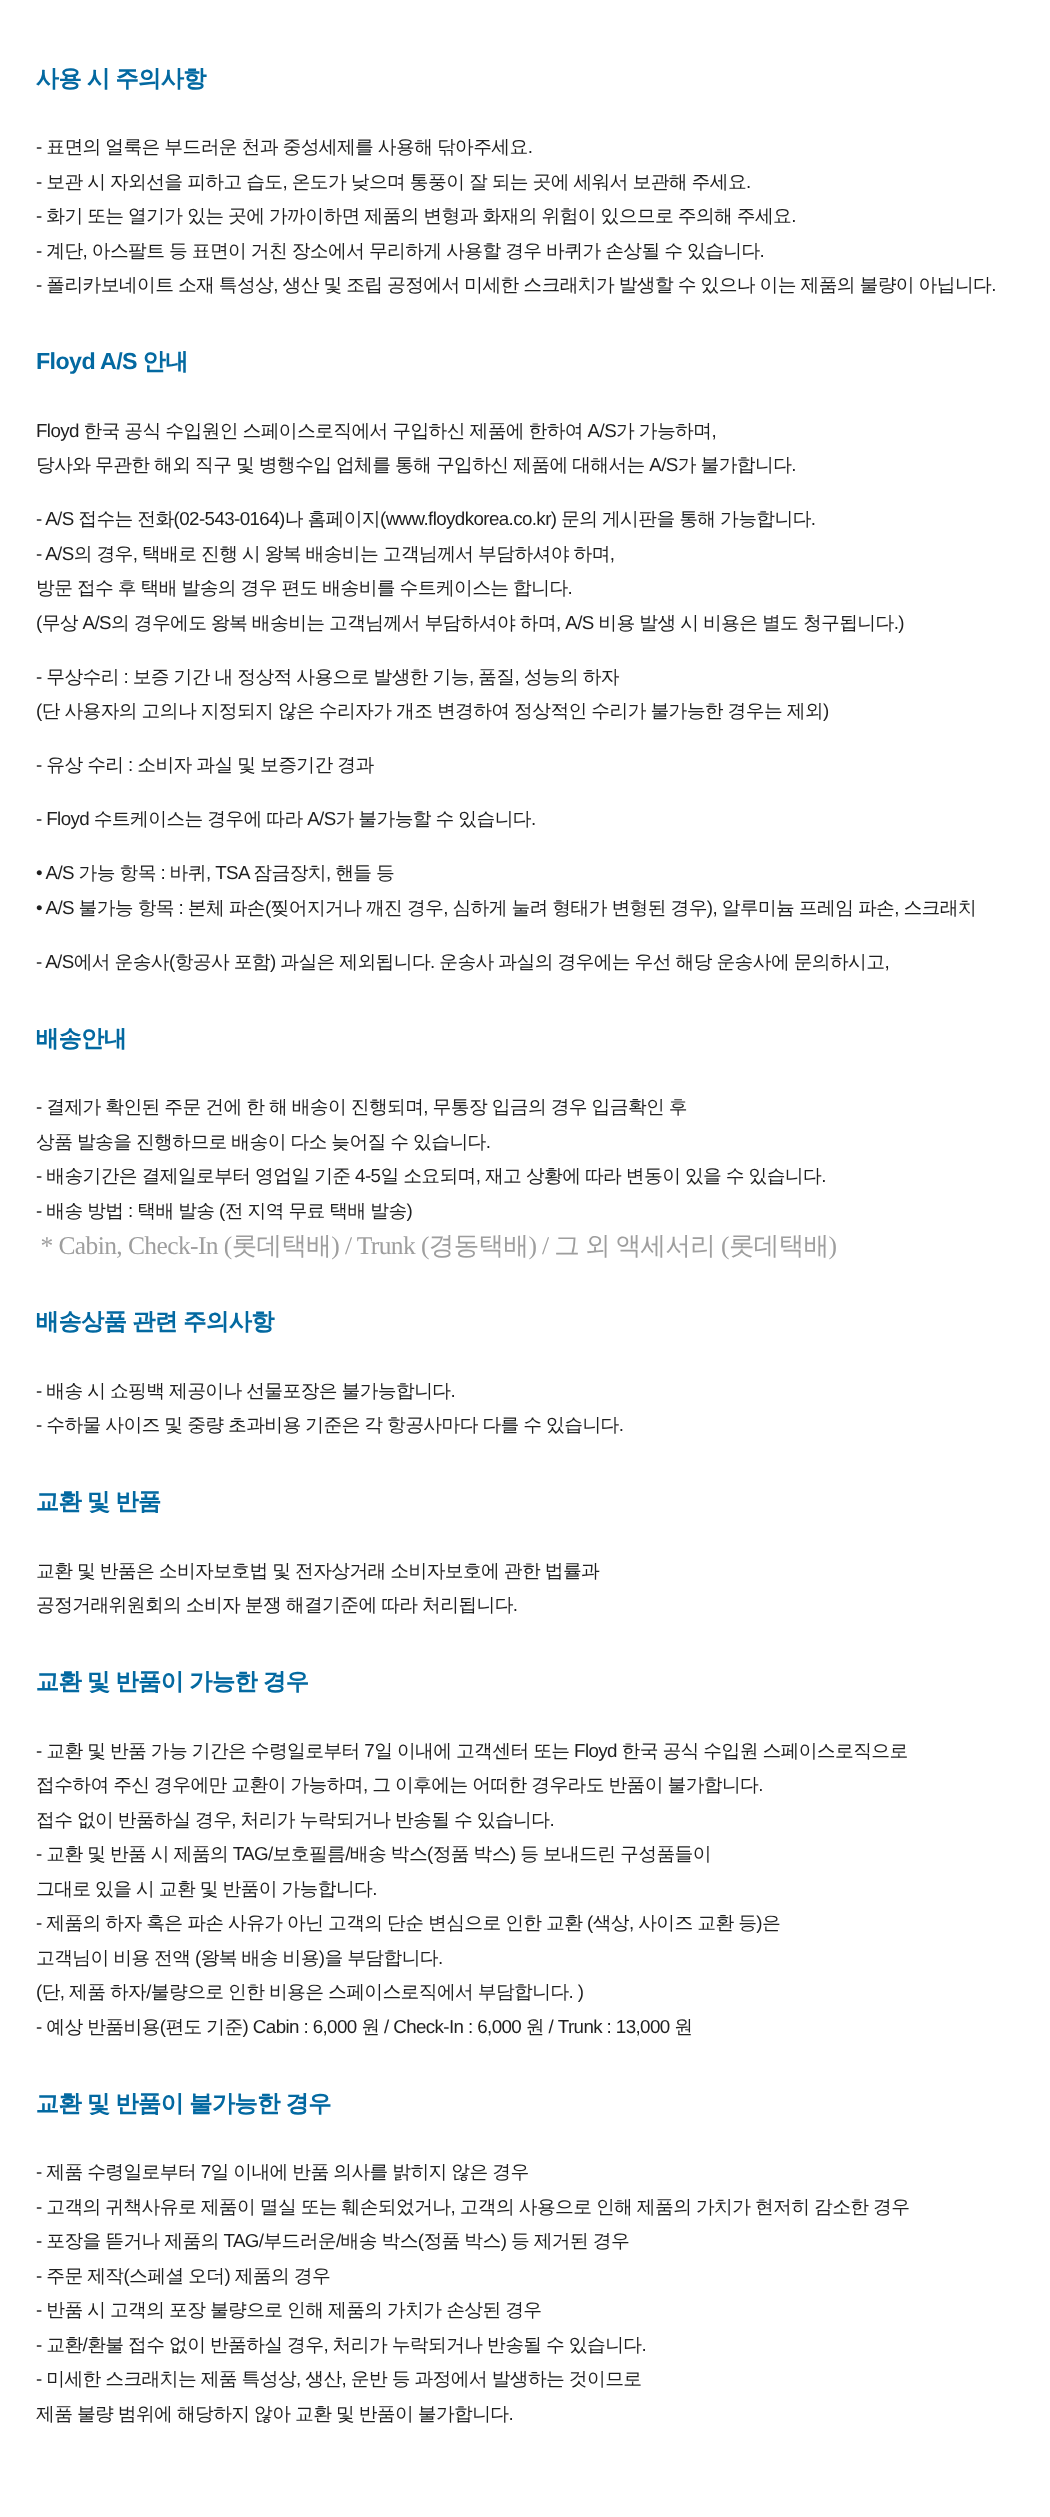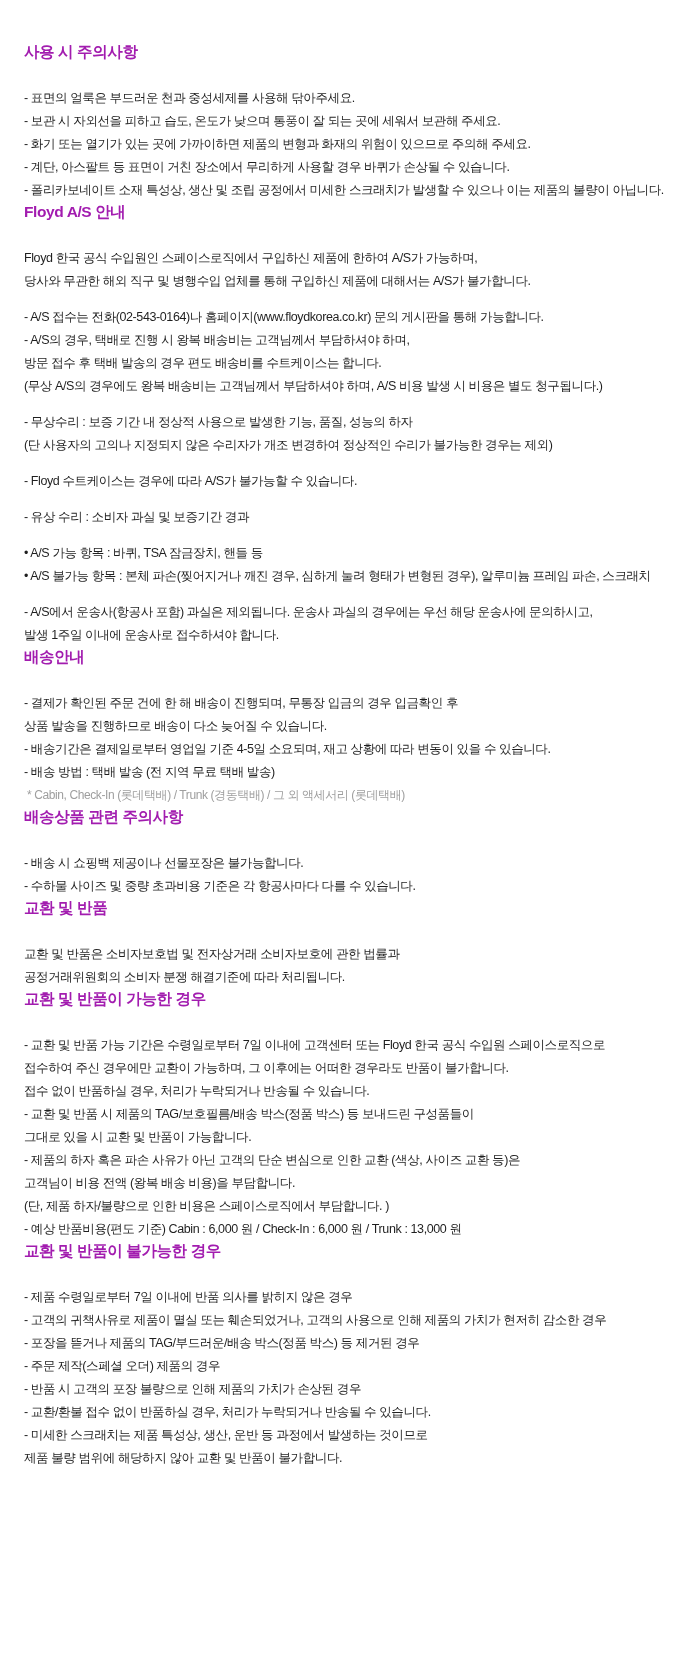--- a/index.html
+++ b/index.html
@@ -11,48 +11,50 @@
     height: 1678px;
     background: #ffffff;
     font-family: "Liberation Sans", "DejaVu Sans", sans-serif;
     color: #1f1f1f;
     overflow: hidden;
   }
   .doc {
     padding: 42px 26px 0 24px;
   }
   .policy-section {
+    margin-top: 29px;
   }
   .policy-section:first-child {
     margin-top: 0;
   }
   .section-title {
     font-size: 15.5px;
     font-weight: 700;
-    color: #a21caf;
+    color: #0369a1;
     letter-spacing: -0.4px;
     margin: 0 0 24px 0;
   }
   .group {
     margin-bottom: 13px;
   }
   .group:last-child {
     margin-bottom: 0;
   }
   .line {
     margin: 0;
     font-size: 12.5px;
     line-height: 23px;
     letter-spacing: -0.4px;
     white-space: nowrap;
   }
   .line.fine {
     color: #9e9e9e;
-    font-size: 12px;
+    font-size: 17px;
     padding-left: 3px;
+    font-family: Liberation Serif, serif;
   }
 </style>
 </head>
 <body>
 
 <main class="doc">
     <section class="policy-section">
       <h2 class="section-title">사용 시 주의사항</h2>
       <div class="group">
         <p class="line">-  표면의 얼룩은 부드러운 천과 중성세제를 사용해 닦아주세요.</p>
@@ -72,32 +74,31 @@
         <p class="line">- A/S 접수는 전화(02-543-0164)나 홈페이지(www.floydkorea.co.kr) 문의 게시판을 통해 가능합니다.</p>
         <p class="line">- A/S의 경우, 택배로 진행 시 왕복 배송비는 고객님께서 부담하셔야 하며,</p>
         <p class="line">방문 접수 후 택배 발송의 경우 편도 배송비를 수트케이스는 합니다.</p>
         <p class="line">(무상 A/S의 경우에도 왕복 배송비는 고객님께서 부담하셔야 하며, A/S 비용 발생 시 비용은 별도 청구됩니다.)</p>
       </div>
       <div class="group">
         <p class="line">- 무상수리 : 보증 기간 내 정상적 사용으로 발생한 기능, 품질, 성능의 하자</p>
         <p class="line">(단 사용자의 고의나 지정되지 않은 수리자가 개조 변경하여 정상적인 수리가 불가능한 경우는 제외)</p>
       </div>
       <div class="group">
-        <p class="line">- Floyd 수트케이스는 경우에 따라 A/S가 불가능할 수 있습니다.</p>
+        <p class="line">- 유상 수리 : 소비자 과실 및 보증기간 경과</p>
       </div>
       <div class="group">
-        <p class="line">- 유상 수리 : 소비자 과실 및 보증기간 경과</p>
+        <p class="line">- Floyd 수트케이스는 경우에 따라 A/S가 불가능할 수 있습니다.</p>
       </div>
       <div class="group">
         <p class="line">• A/S 가능 항목 :  바퀴, TSA 잠금장치, 핸들 등</p>
         <p class="line">• A/S 불가능 항목 : 본체 파손(찢어지거나 깨진 경우, 심하게 눌려 형태가 변형된 경우), 알루미늄 프레임 파손, 스크래치</p>
       </div>
       <div class="group">
         <p class="line">- A/S에서 운송사(항공사 포함) 과실은 제외됩니다. 운송사 과실의 경우에는 우선 해당 운송사에 문의하시고,</p>
-        <p class="line">발생 1주일 이내에 운송사로 접수하셔야 합니다.</p>
       </div>
     </section>
     <section class="policy-section">
       <h2 class="section-title">배송안내</h2>
       <div class="group">
         <p class="line">- 결제가 확인된 주문 건에 한 해 배송이 진행되며, 무통장 입금의 경우 입금확인 후</p>
         <p class="line">상품 발송을 진행하므로 배송이 다소 늦어질 수 있습니다.</p>
         <p class="line">- 배송기간은 결제일로부터 영업일 기준 4-5일 소요되며, 재고 상황에 따라 변동이 있을 수 있습니다.</p>
         <p class="line">- 배송 방법 : 택배 발송 (전 지역 무료 택배 발송)</p>
         <p class="line fine">* Cabin, Check-In (롯데택배) / Trunk (경동택배) / 그 외 액세서리 (롯데택배)</p>

